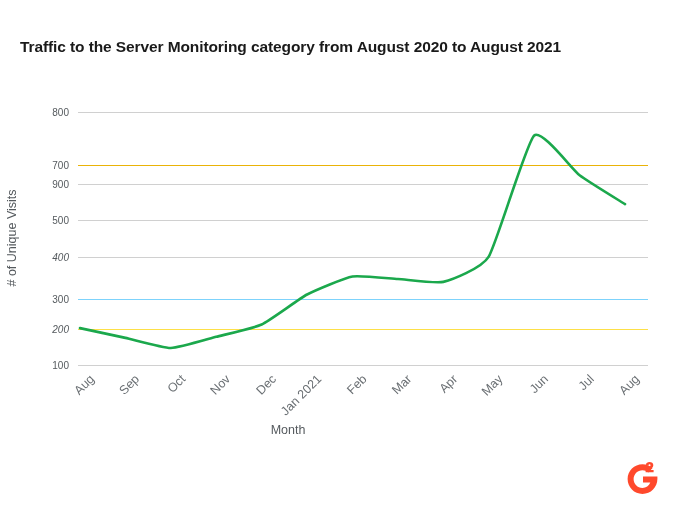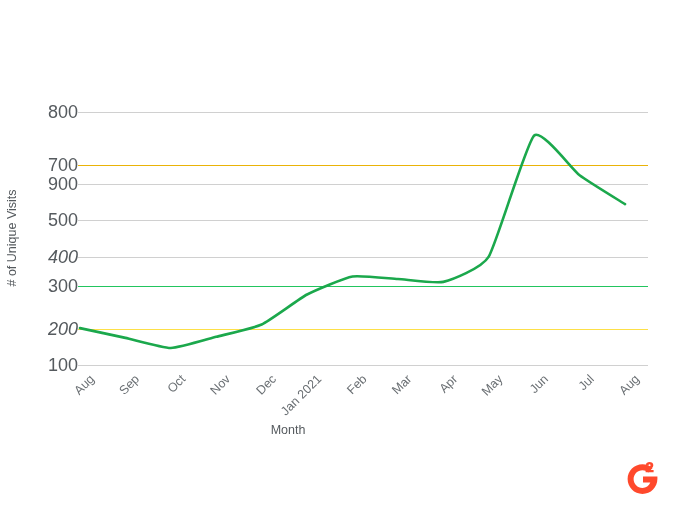--- a/index.html
+++ b/index.html
@@ -28,22 +28,23 @@
     left: 78px; top: 112px;
     width: 570px; height: 253px;
   }
   .gridline {
     position: absolute; left: 0; width: 100%;
     height: 1px; background: #d0d0d0;
   }
   .ytick-label {
     position: absolute;
     right: 100%;
+    margin-right: 9px;
     transform: translateY(-50%);
-    font-size: 18px;
+    font-size: 10px;
     color: #555a5e;
     white-space: nowrap;
   }
   #series-svg { position: absolute; left: 0; top: 0; overflow: visible; }
 
   #ylabel {
     position: absolute;
     left: 12px; top: 238px;
     transform: translate(-50%, -50%) rotate(-90deg);
     transform-origin: center center;
@@ -73,41 +74,42 @@
   }
 
   
   #g2-logo { position: absolute; left: 622px; top: 459px; width: 40px; height: 40px; }
 </style>
 </head>
 <body>
 
 <div id="root">
 
+  <div id="chart-title">Traffic to the Server Monitoring category from August 2020 to August 2021</div>
 
   <div id="ylabel"># of Unique Visits</div>
 
   <div id="plot-area">
     <div id="gridlines">
         <div class="gridline" style="top: 0px; background: rgb(208, 208, 208);">
           <div class="ytick-label">800</div>
         </div>
         <div class="gridline" style="top: 53px; background: #eab308;">
           <div class="ytick-label">700</div>
         </div>
         <div class="gridline" style="top: 72.3px; background: rgb(208, 208, 208);">
           <div class="ytick-label">900</div>
         </div>
         <div class="gridline" style="top: 108.4px; background: rgb(208, 208, 208);">
           <div class="ytick-label">500</div>
         </div>
         <div class="gridline" style="top: 144.6px; background: rgb(208, 208, 208); font-style: italic;">
           <div class="ytick-label">400</div>
         </div>
-        <div class="gridline" style="top: 174px; background: #22c55e;">
+        <div class="gridline" style="top: 187px; background: #7dd3fc;">
           <div class="ytick-label">300</div>
         </div>
         <div class="gridline" style="top: 216.9px; background: #fde047; font-style: italic;">
           <div class="ytick-label">200</div>
         </div>
         <div class="gridline" style="top: 253px; background: rgb(208, 208, 208);">
           <div class="ytick-label">100</div>
         </div>
       </div>
     <svg id="series-svg" width="570" height="253" viewBox="0 0 570 253">

